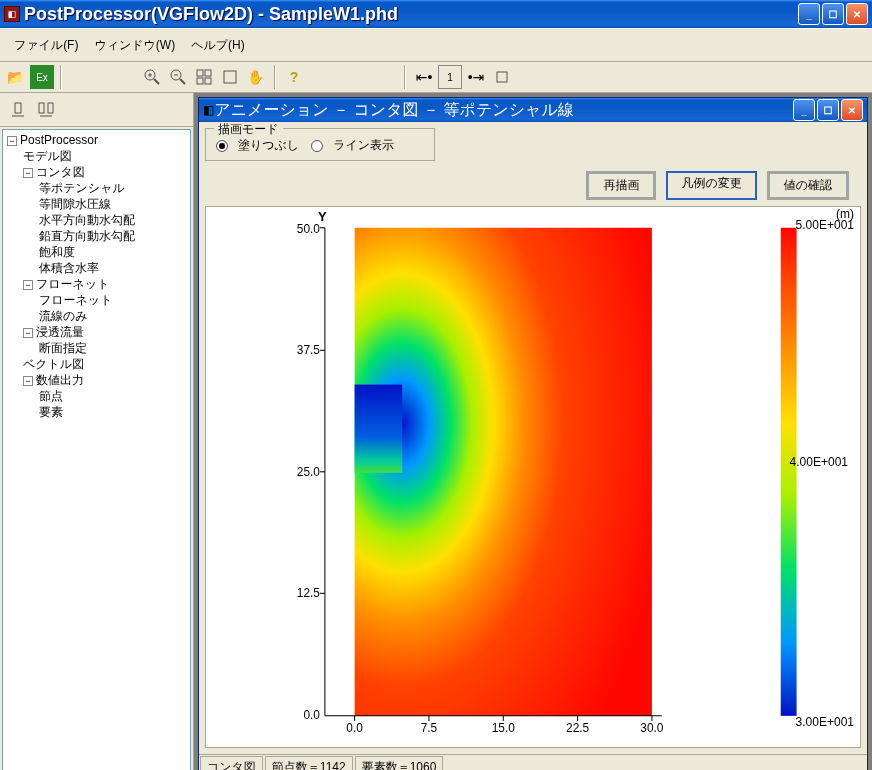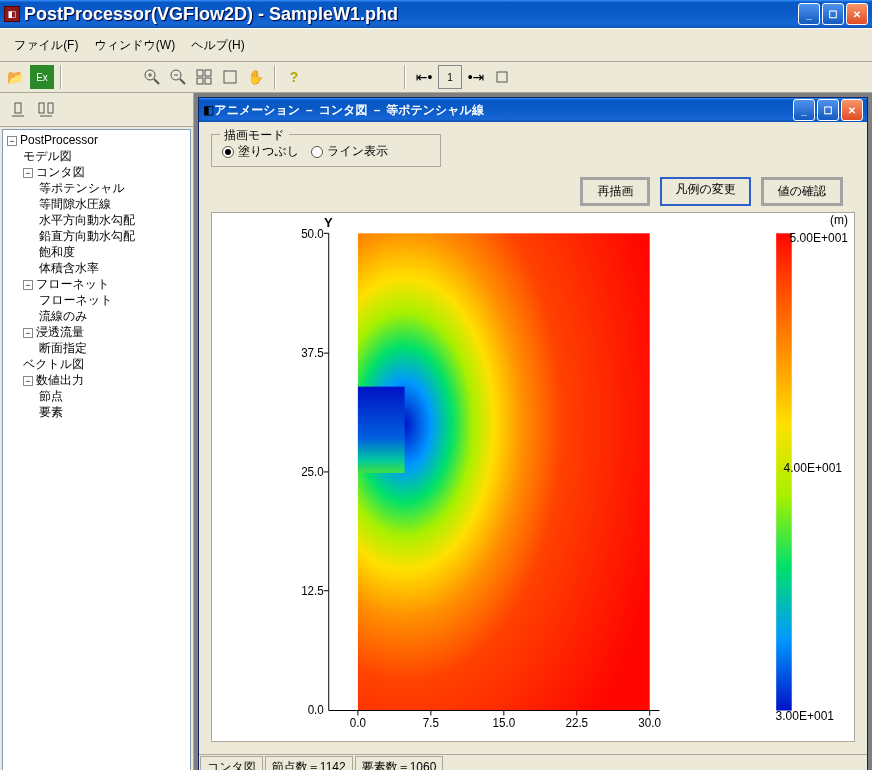--- a/index.html
+++ b/index.html
@@ -28,28 +28,28 @@
 .tree ul { list-style: none; padding-left: 16px; }
 .tree li { white-space: nowrap; line-height: 16px; }
 .tree .tog { display: inline-block; width: 10px; height: 10px; border: 1px solid #888; text-align: center; line-height: 8px; font-size: 9px; margin-right: 3px; background: #fff; cursor: pointer; }
 .tree .node { cursor: pointer; }
 
 .right-pane { flex: 1; position: relative; background: #7f7f7f; }
 
 
 .inner-window { position: absolute; left: 4px; top: 4px; right: 4px; bottom: 4px; background: #ece9d8; border: 1px solid #0a246a; display: flex; flex-direction: column; }
 .inner-titlebar { height: 24px; background: linear-gradient(to bottom, #3a93ff 0%, #0858c5 8%, #0858c5 40%, #1666d6 88%, #0d52b0 100%); display: flex; align-items: center; padding: 0 4px; }
-.inner-titlebar .title { color: #fff; font-weight: bold; font-size: 12px; flex: 1; }
-
-.inner-body { flex: 1; padding: 12px; display: flex; flex-direction: column; overflow:hidden;}
+.inner-titlebar .title { color: #fff; font-weight: normal; font-size: 16px; flex: 1; }
+
+.inner-body { flex: 1; padding: 6px; display: flex; flex-direction: column; overflow:hidden;}
 
 .groupbox { border: 1px solid #aca899; background:#ece9d8; padding: 8px 10px 6px 10px; position: relative; width: 230px;}
 .groupbox .legend { position: absolute; top: -8px; left: 8px; background: #ece9d8; padding: 0 4px; }
 .radio-row { display: flex; gap: 12px; align-items:center;}
-.radio { display: flex; align-items: center; gap: 4px; cursor: pointer; }
+.radio { display: flex; align-items: center; gap: 10px; cursor: pointer; }
 .radio .dot { width: 12px; height: 12px; border: 1px solid #555; border-radius: 50%; display: flex; align-items: center; justify-content: center; background: #fff;}
 .radio.checked .dot::after { content: ""; width: 6px; height: 6px; background: #000; border-radius: 50%; }
 
 .action-row { display: flex; gap: 10px; justify-content: flex-end; margin-top: 10px; padding-right: 12px;}
 .btn { padding: 3px 14px; border: 3px solid #a3a3a3; background: #ece9d8; cursor: pointer; min-width:70px;text-align:center;}
 .btn.focused { border: 2px solid #2b5fca; padding: 2px 13px; }
 
 .chart-area { flex: 1; background: #fff; border: 1px solid #aca899; margin-top: 6px; position: relative; overflow:hidden;}
 
 .status { height: 22px; background: #ece9d8; border-top: 1px solid #aca899; display: flex; }
@@ -281,23 +281,23 @@
               <text x="375" y="506">22.5</text>
                 <line x1="375" y1="490" x2="375" y2="495" stroke="#000"></line>
               <text x="450" y="506">30.0</text>
                 <line x1="450" y1="490" x2="450" y2="495" stroke="#000"></line>
             </g>
 
             <rect x="580" y="20" width="16" height="470" fill="url(#legendGrad)"></rect>
           </svg>
           
           <div class="tick" style="right:6px; top:0px;">(m)</div>
-          <div class="tick" style="right:6px; top:18px;">5.00E+001</div>
+          <div class="tick" style="right:6px; top:11px;">5.00E+001</div>
           <div class="tick" style="right:12px; top:248px;">4.00E+001</div>
-          <div class="tick" style="right:20px; bottom:18px;">3.00E+001</div>
+          <div class="tick" style="right:6px; bottom:18px;">3.00E+001</div>
         </div>
       </div>
 
       <div class="status">
         <div class="status-cell">コンタ図</div>
         <div class="status-cell">節点数＝1142</div>
         <div class="status-cell">要素数＝1060</div>
       </div>
     </div>
   </div>

